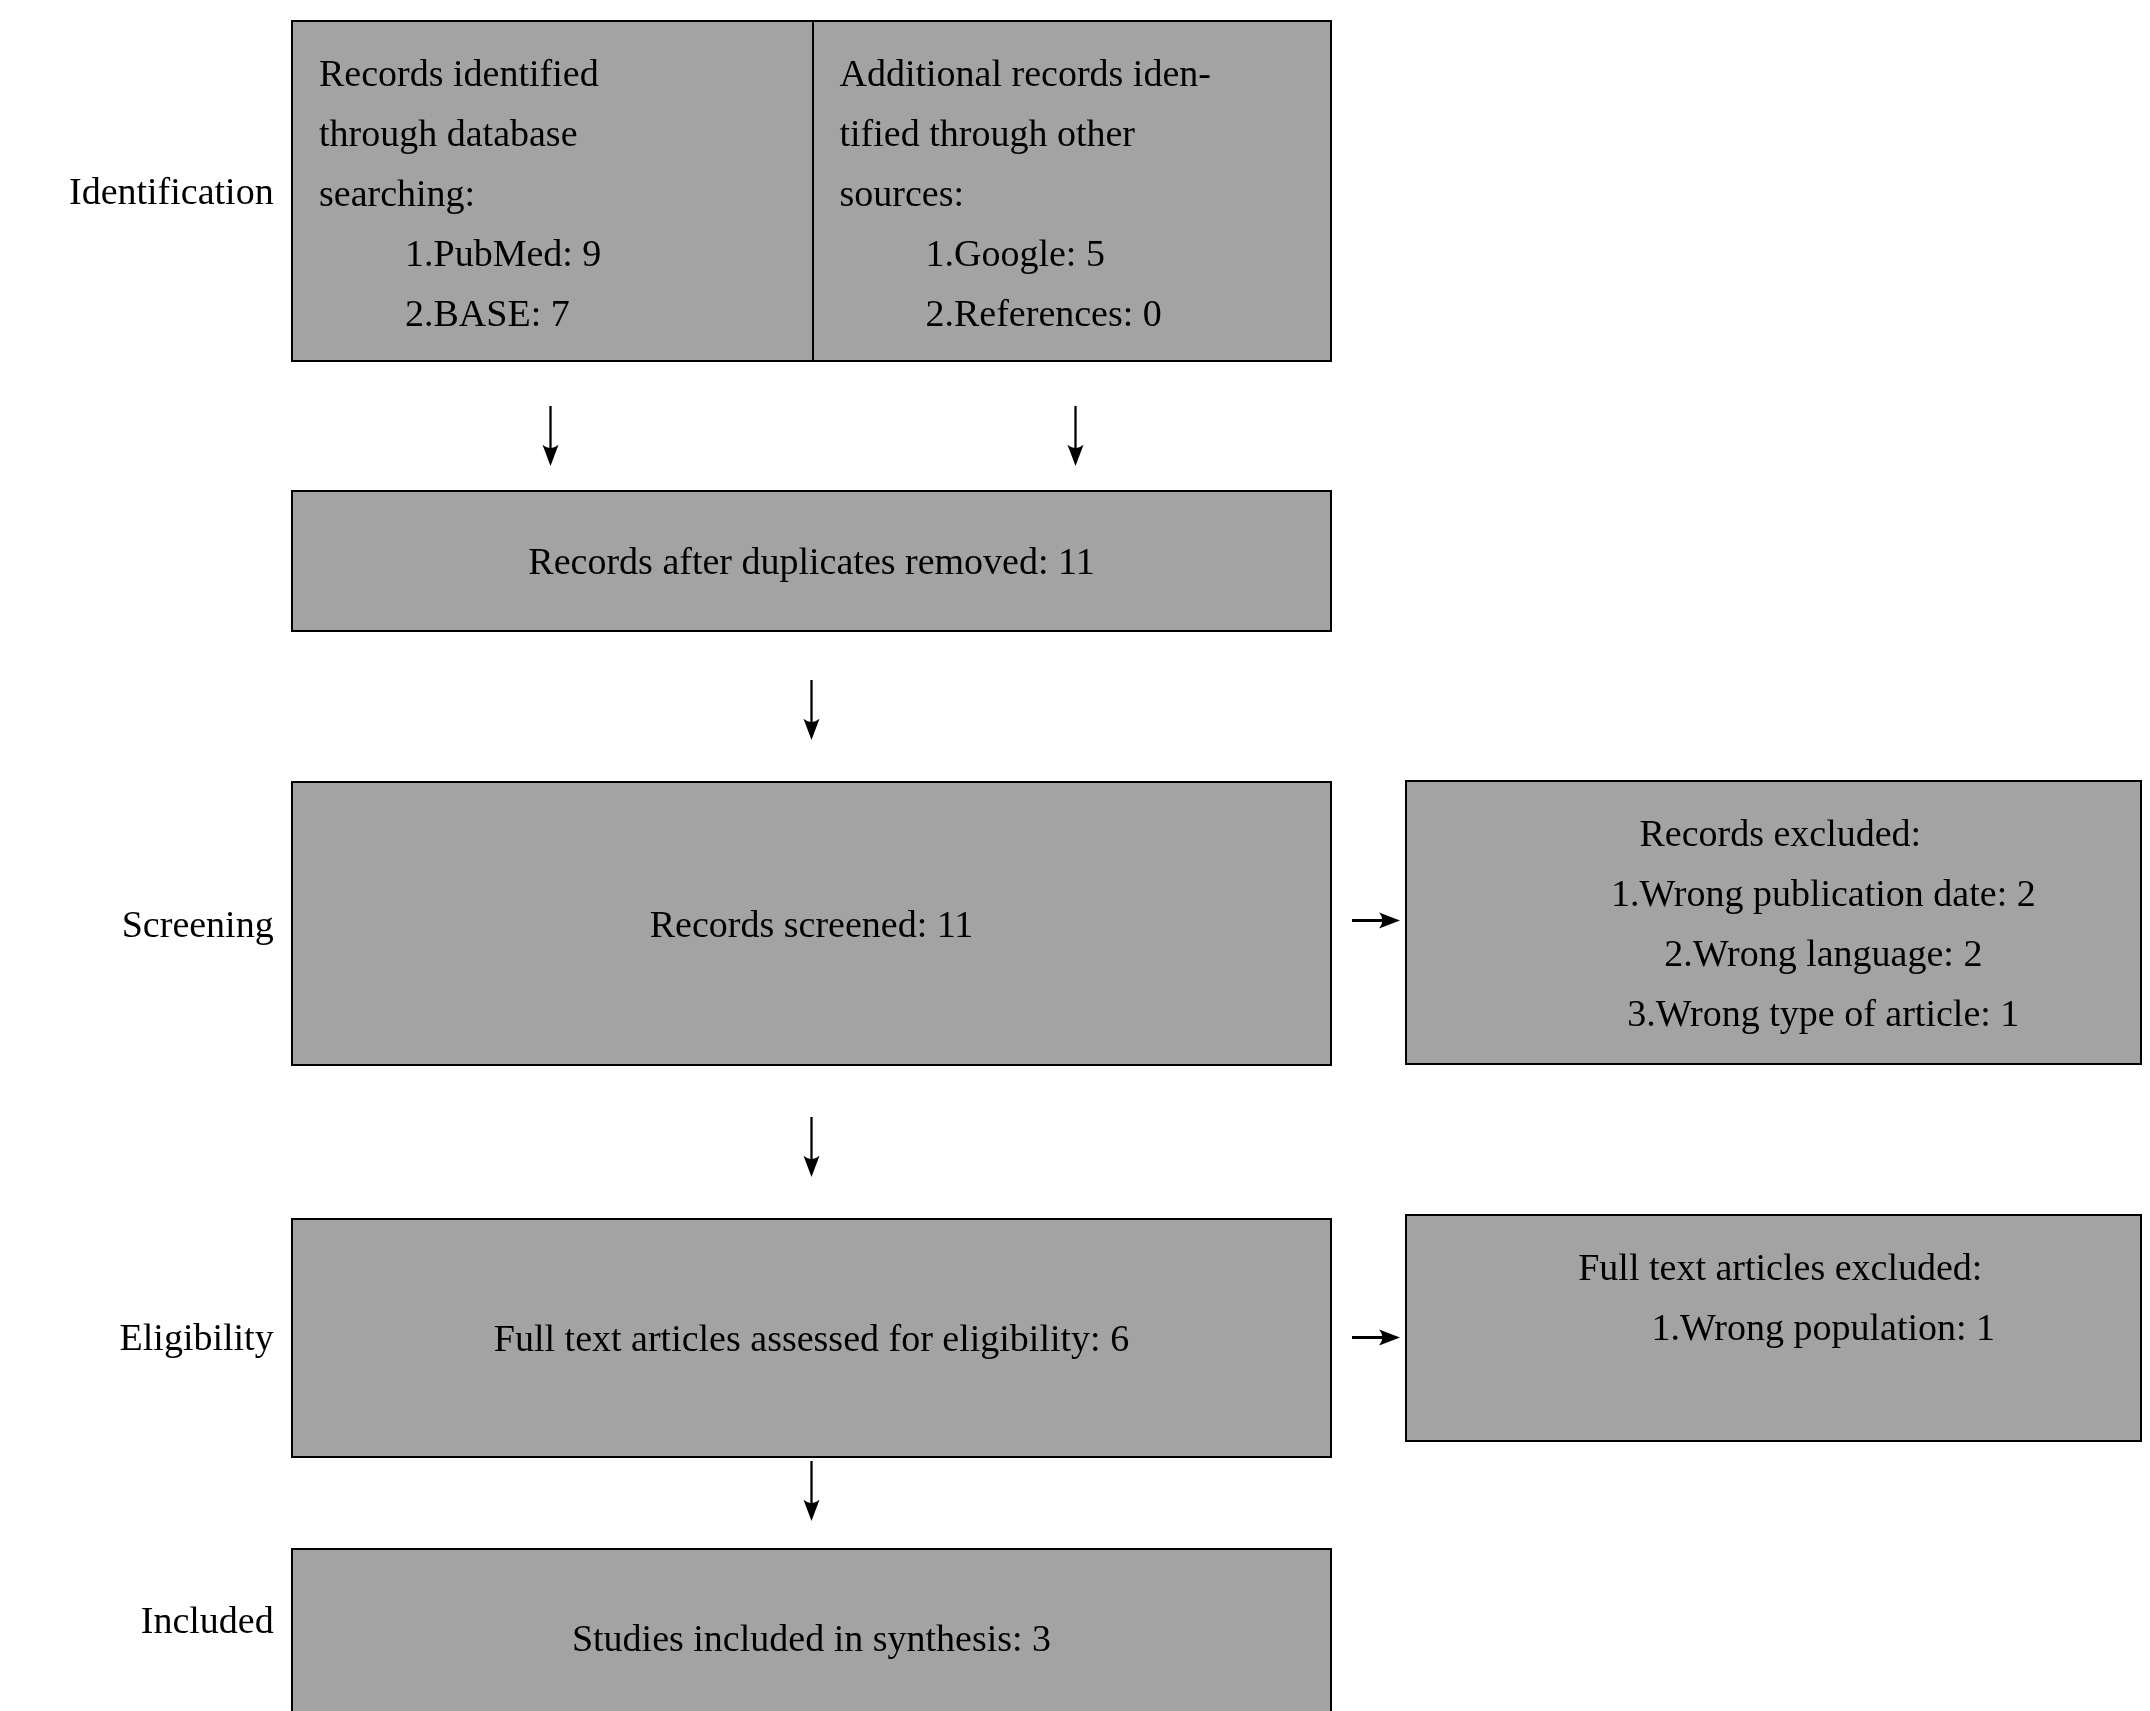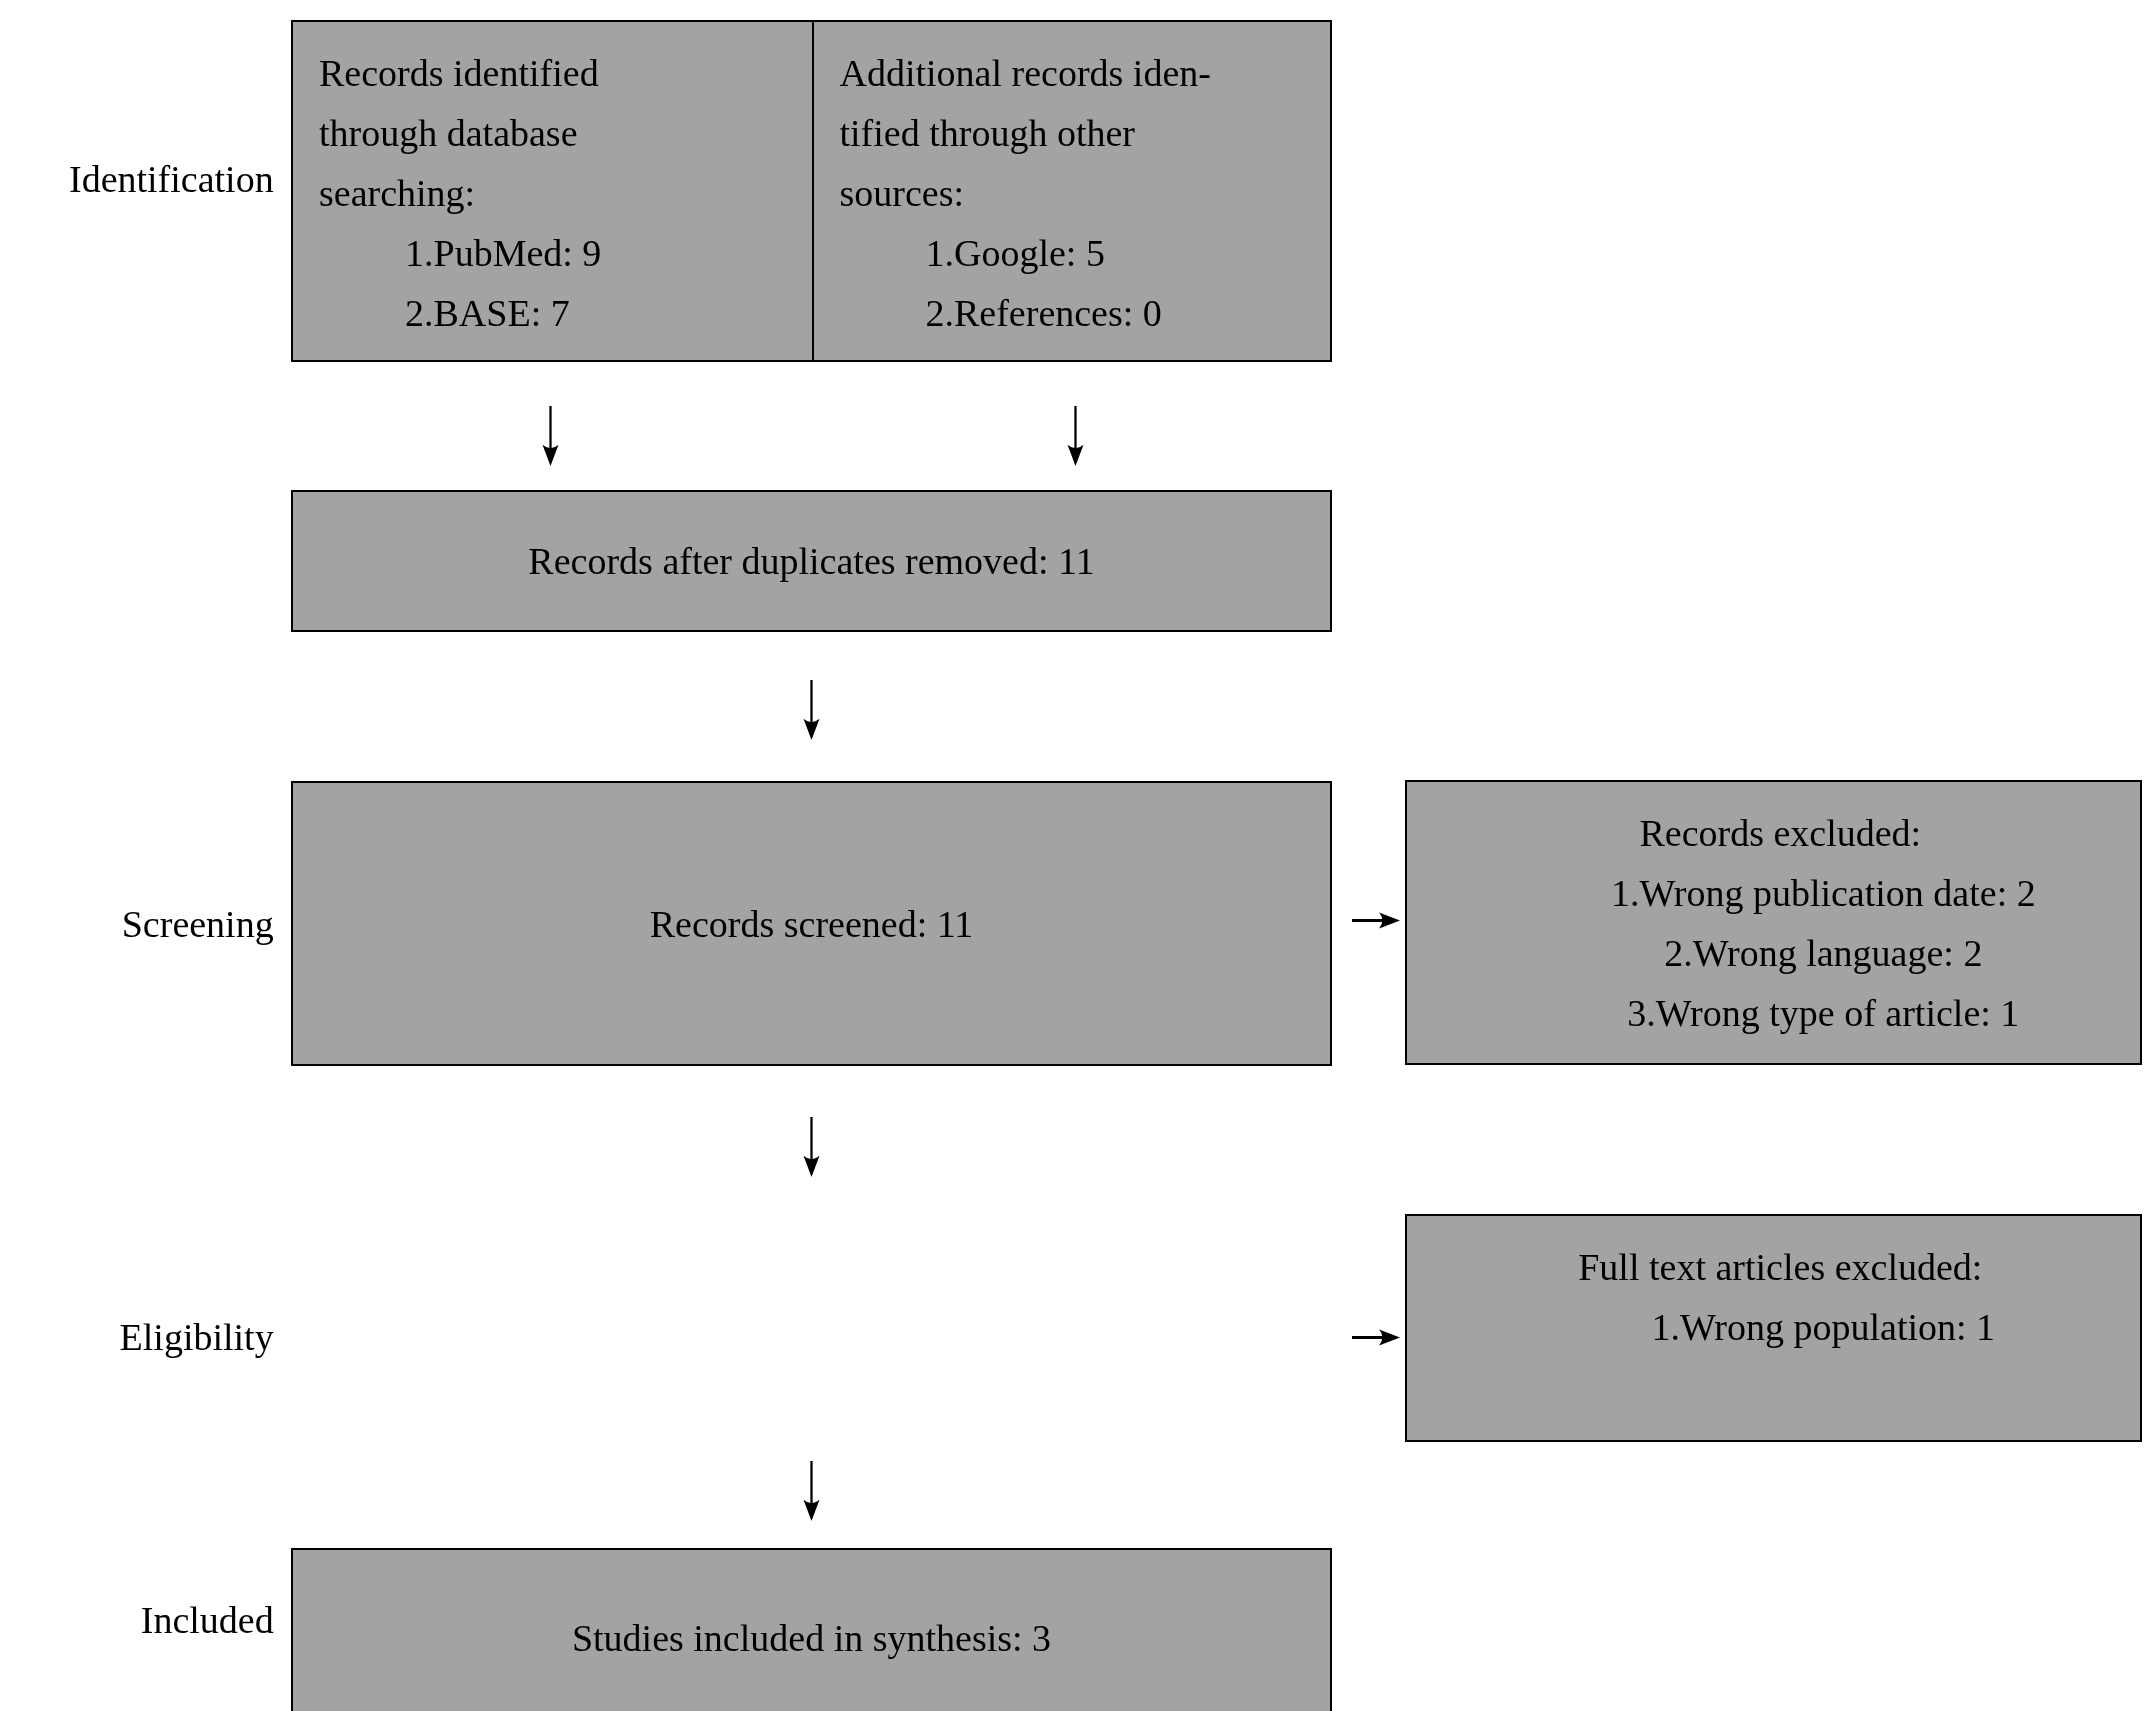--- a/index.html
+++ b/index.html
@@ -62,21 +62,21 @@
   .arrow {
     position: absolute;
     overflow: visible;
   }
 </style>
 </head>
 <body>
 
 <div class="canvas">
 
-  <div class="stage-label" style="top:179px;">Identification</div>
+  <div class="stage-label" style="top:191px;">Identification</div>
   <div class="stage-label" style="top:924px;">Screening</div>
   <div class="stage-label" style="top:1337px;">Eligibility</div>
   <div class="stage-label" style="top:1620px;">Included</div>
 
   <div class="box top-row" style="left:291px; top:20px; width:1041px; height:342px;">
     <div class="top-cell">
       <div class="box-text">Records identified
 through database
 searching:</div>
       <div class="box-list">
@@ -129,20 +129,23 @@
       <div class="list-item">2.Wrong language: 2</div>
       <div class="list-item">3.Wrong type of article: 1</div>
     </div>
   </div>
 
   <svg class="arrow" style="left:800px; top:1117px;" width="23" height="60" viewBox="0 0 40 105">
     <line x1="20" y1="0" x2="20" y2="78" stroke="#000000" stroke-width="4"></line>
     <path d="M20 105 L6 68 Q20 80 34 68 Z" fill="#000000"></path>
   </svg>
 
+  <div class="box center-box" style="left:291px; top:1218px; width:1041px; height:240px;">
+    <div class="box-text">Full text articles assessed for eligibility: 6</div>
+  </div>
 
   <svg class="arrow" style="left:1352px; top:1326px;" width="48" height="23" viewBox="0 0 85 40">
     <line x1="0" y1="20" x2="58" y2="20" stroke="#000000" stroke-width="5"></line>
     <path d="M85 20 L48 6 Q60 20 48 34 Z" fill="#000000"></path>
   </svg>
 
   <div class="box excluded-box" style="left:1405px; top:1214px; width:737px; height:228px;">
     <div class="box-text">Full text articles excluded:</div>
     <div class="box-list">
       <div class="list-item">1.Wrong population: 1</div>

